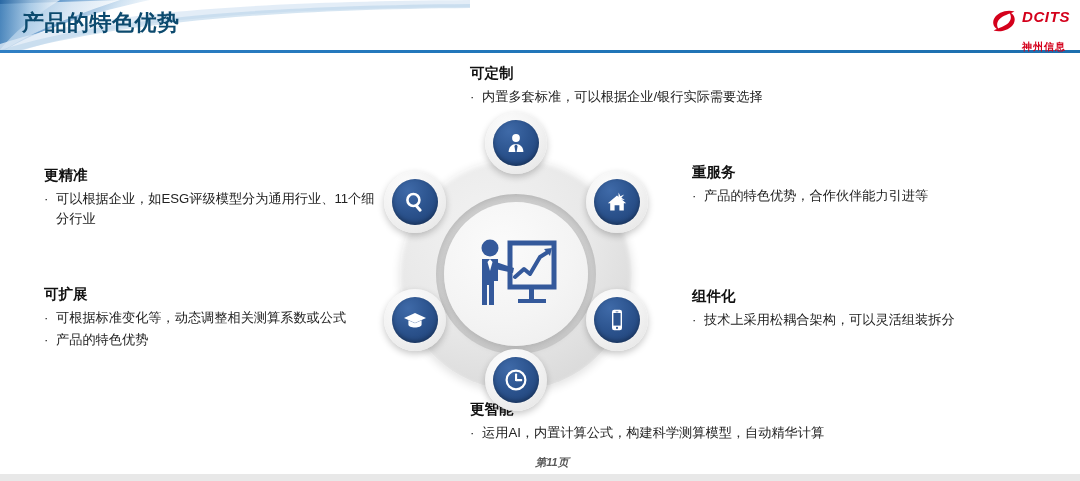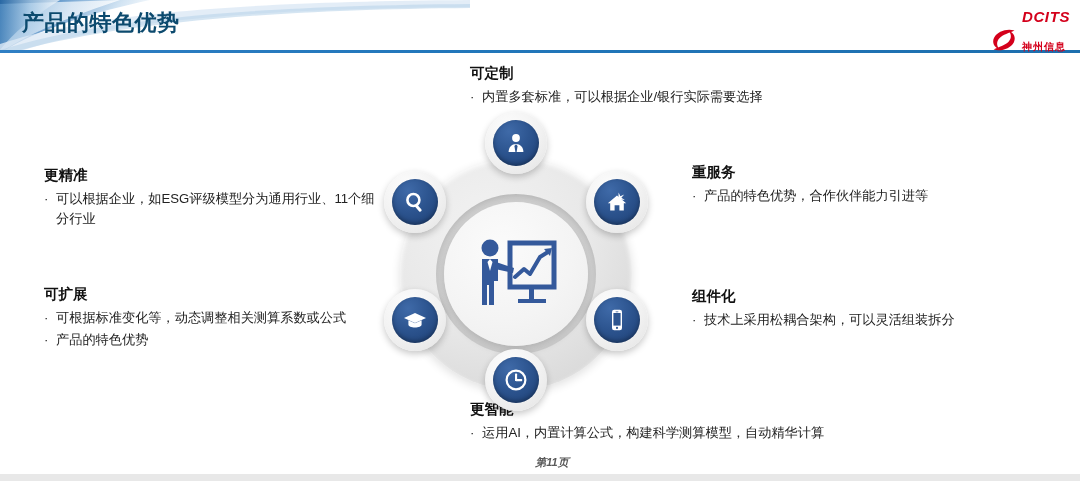--- a/index.html
+++ b/index.html
@@ -44,21 +44,21 @@
     width: 1080px; height: 3px;
     background: linear-gradient(to right, #2f7fc4 0%, #2277bb 40%, #1d6fae 100%);
     z-index: 6;
   }
 
   
   .logo {
     position: absolute;
     right: 10px; top: 9px;
     display: flex;
-    align-items: flex-end;
+    align-items: flex-start;
     gap: 5px;
     z-index: 7;
   }
   .logo-mark { width: 26px; height: 24px; display: block; }
   .logo-text { display: flex; flex-direction: column; line-height: 1; }
   .logo-en {
     font-size: 15px; font-weight: bold; color: #d4001b;
     letter-spacing: 0.6px; font-style: italic;
   }
   .logo-cn {

